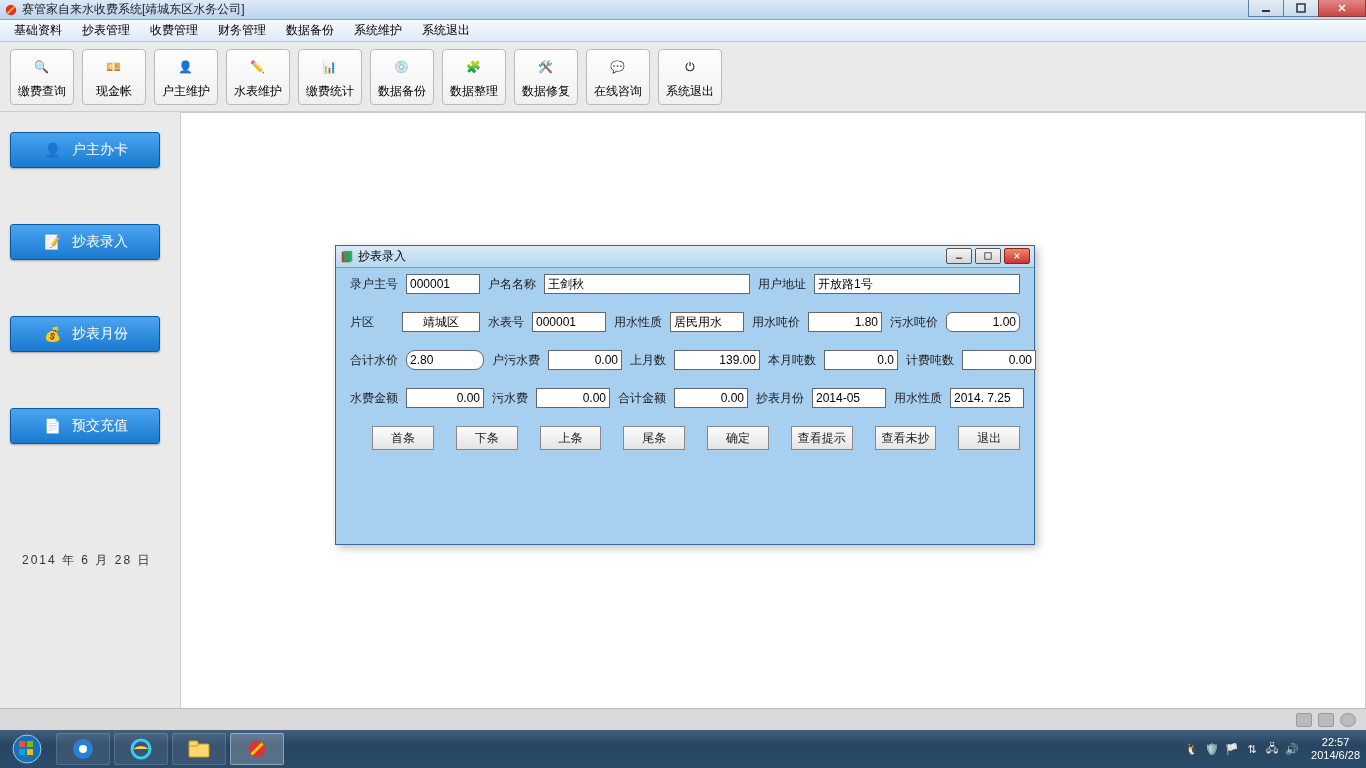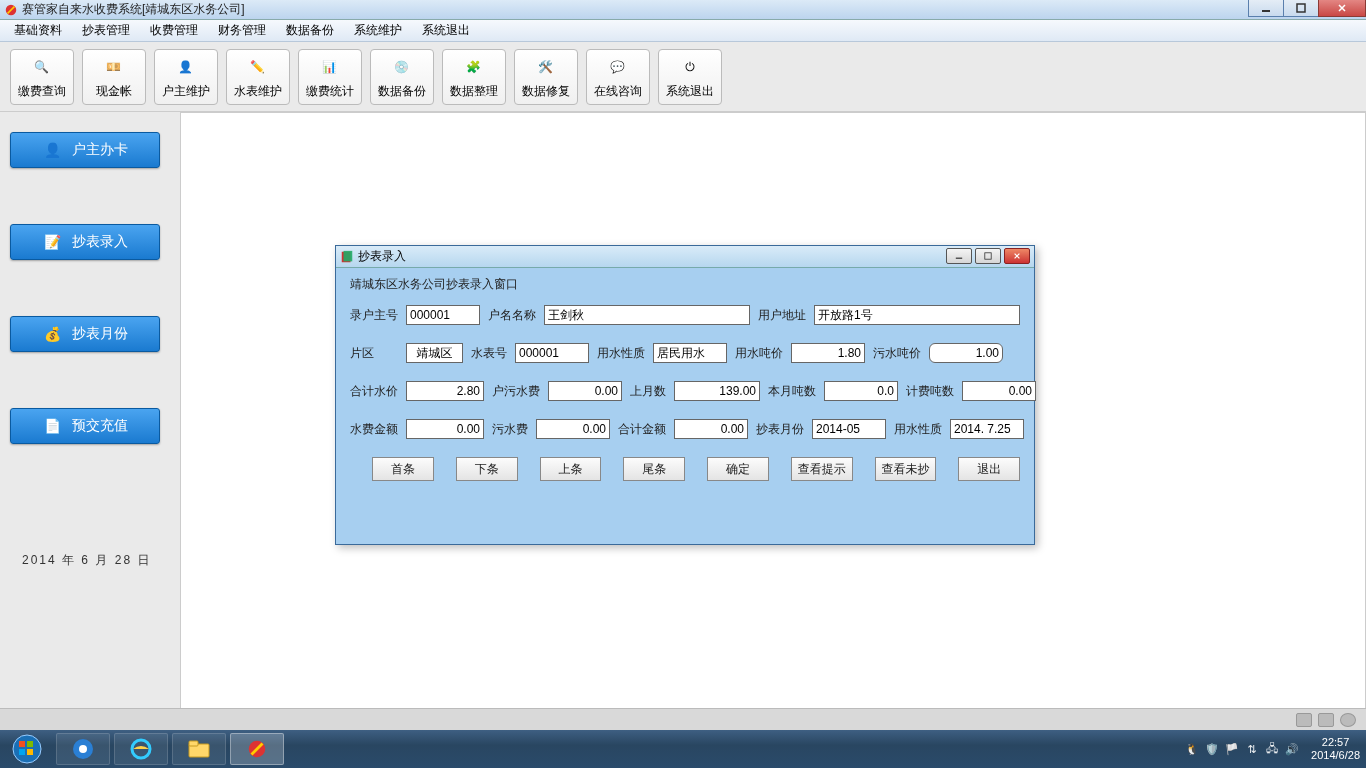--- a/index.html
+++ b/index.html
@@ -193,47 +193,46 @@
             </svg>
           </div>
         <div class="dc close">
             <svg viewBox="0 0 10 10">
               <path d="M2 2 L8 8 M8 2 L2 8" stroke="#fff" stroke-width="1.5"></path>
             </svg>
           </div>
       </div>
     </div>
     <div class="dlg-body">
-      <div class="dlg-sub">靖城东区水务公司抄表录入窗口</div>
 
       <div class="frow">
         <span class="lab">录户主号</span>
         <input style="width: 74px;" value="000001">
         <span class="lab">户名名称</span>
         <input style="width: 208px;" value="王剑秋">
         <span class="lab">用户地址</span>
         <input style="width: 208px;" value="开放路1号">
       </div>
 
       <div class="frow">
         <span class="lab" style="width:48px">片区</span>
-        <input style="width: 57px; text-align: center;" value="靖城区">
+        <input style="width: 78px; text-align: center;" value="靖城区">
         <span class="lab">水表号</span>
         <input style="width: 74px;" value="000001">
         <span class="lab">用水性质</span>
         <input style="width: 74px;" value="居民用水">
         <span class="lab">用水吨价</span>
         <input style="width: 74px; text-align: right;" value="1.80">
         <span class="lab">污水吨价</span>
         <input style="width: 74px; text-align: right; border-radius: 6px;" value="1.00">
       </div>
 
       <div class="frow">
         <span class="lab">合计水价</span>
-        <input style="width: 78px; text-align: right;" value="2.80">
+        <input style="width: 78px;  border-radius: 9px;" value="2.80">
         <span class="lab">户污水费</span>
         <input style="width: 74px; text-align: right;" value="0.00">
         <span class="lab">上月数</span>
         <input style="width: 86px; text-align: right;" value="139.00">
         <span class="lab">本月吨数</span>
         <input style="width: 74px; text-align: right;" value="0.0">
         <span class="lab">计费吨数</span>
         <input style="width: 74px; text-align: right;" value="0.00">
       </div>
 

